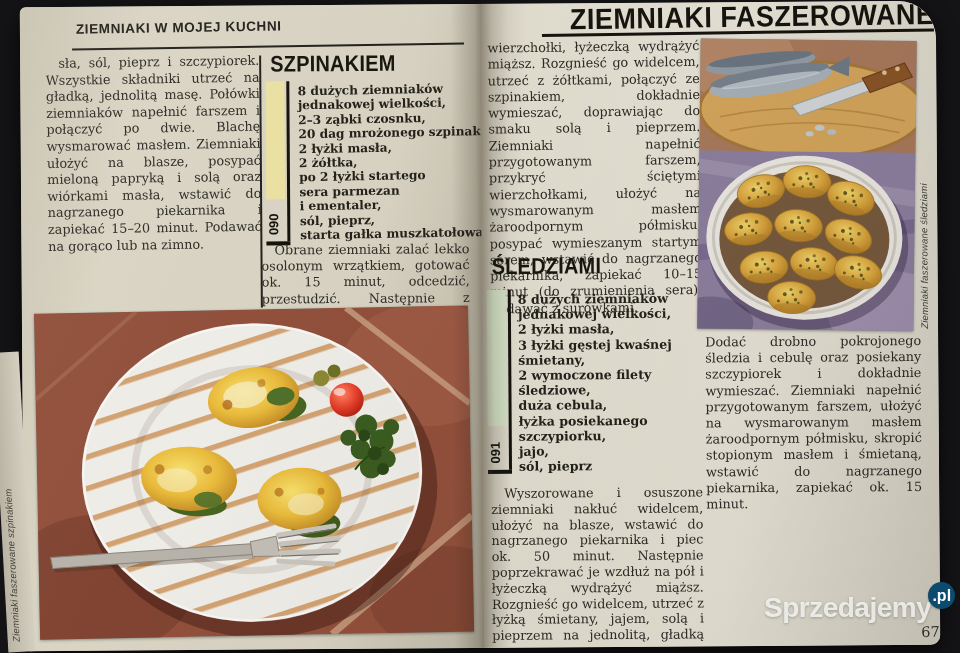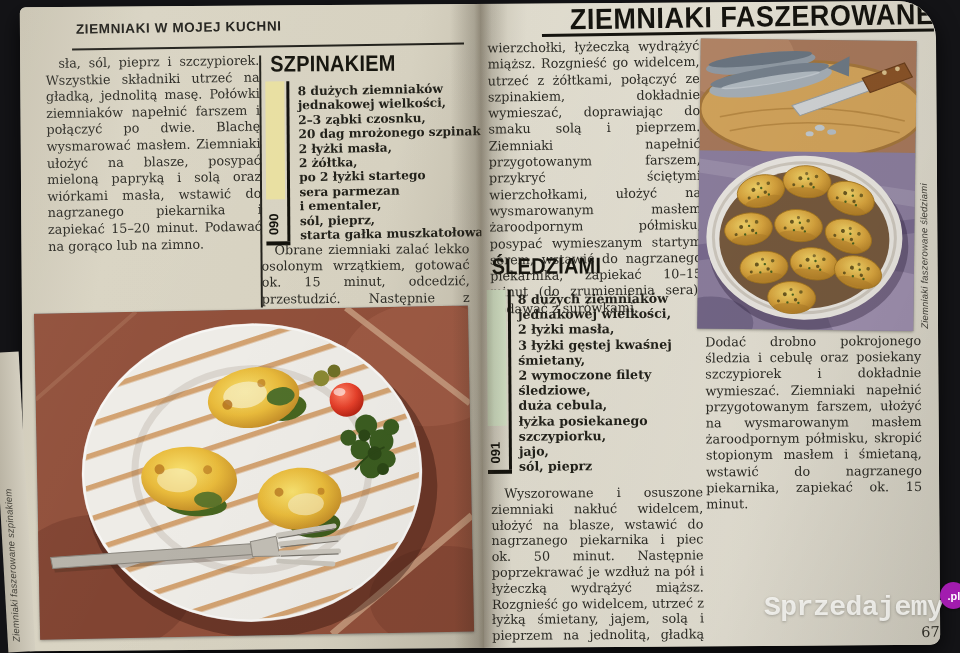--- a/index.html
+++ b/index.html
@@ -81,29 +81,29 @@
   .left-sliver{
     position:absolute;left:0px;top:352px;width:27px;height:300px;
     background:linear-gradient(90deg,#b9b3a3,#d4cfc0);
     transform:rotate(-3.2deg);z-index:1;
   }
   .left-sliver .vertical-caption{position:absolute;left:3px;bottom:10px;height:290px;}
   .right-caption-holder{position:absolute;left:437px;top:128px;height:210px;}
   
   .watermark{position:absolute;left:764px;top:592px;z-index:20;pointer-events:none;}
   .watermark .wm-text{
-    font-family:Liberation Mono, monospace;font-weight:700;font-size:28px;
+    font-family:Liberation Sans, sans-serif;font-weight:700;font-size:28px;
     color:rgba(252,252,250,.78);text-shadow:0 1px 3px rgba(0,0,0,.25);
     letter-spacing:-.5px;
   }
   .watermark .wm-badge{
     position:absolute;right:-24px;top:-10px;width:27px;height:27px;border-radius:50%;
-    background:#a21caf;box-shadow:0 1px 2px rgba(0,0,0,.3);
+    background:#0c4a6e;box-shadow:0 1px 2px rgba(0,0,0,.3);
     display:flex;align-items:center;justify-content:center;
-    font-family:"Liberation Sans",sans-serif;font-weight:700;font-size:11px;color:#fff;
+    font-family:"Liberation Sans",sans-serif;font-weight:700;font-size:16px;color:#fff;
   }
 </style>
 </head>
 <body>
 
 <div class="left-sliver">
   <span class="vertical-caption">Ziemniaki faszerowane szpinakiem</span>
 </div>
 
 <div class="book">

